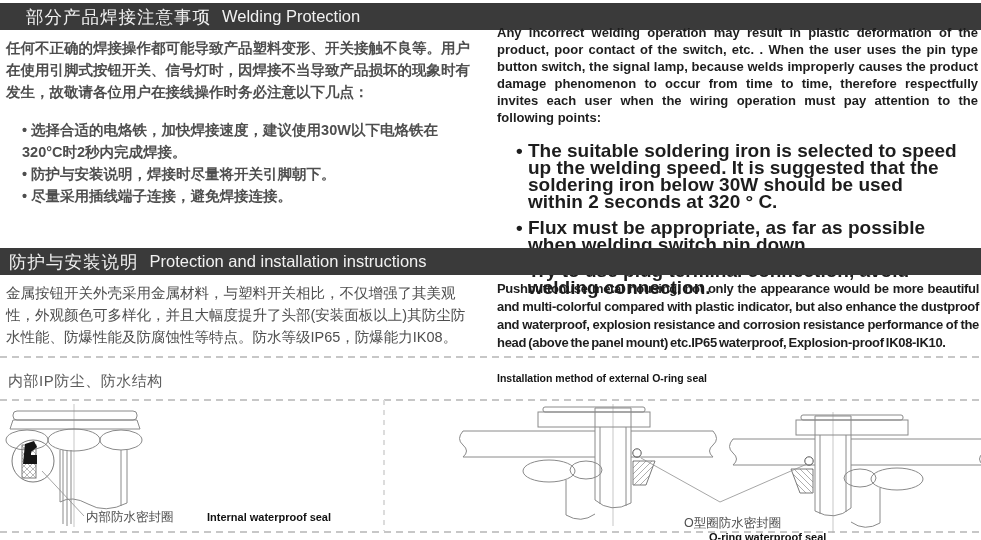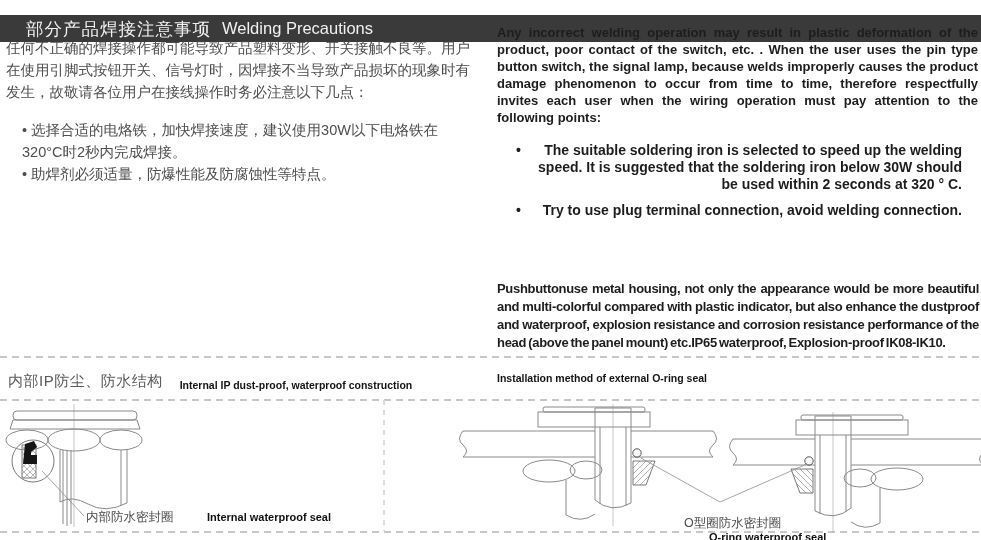--- a/index.html
+++ b/index.html
@@ -5,40 +5,40 @@
   html,body{margin:0;padding:0;background:#fff;}
   .page{
     position:relative;width:981px;height:540px;background:#ffffff;overflow:hidden;
     font-family:"Liberation Sans","DejaVu Sans",sans-serif;
   }
   
   .bar{
     position:absolute;left:0;width:981px;height:27px;background:#3a3a3a;color:#f1f1f1;
     display:flex;align-items:center;gap:11px;padding-left:9px;box-sizing:border-box;
   }
-  .bar1{top:15px;padding-left:26px;}
+  .bar1{top:3px;padding-left:26px;}
   .bar2{top:248px;}
   .bar-cn{font-size:17.5px;letter-spacing:1px;}
   .bar-en{font-size:16.5px;}
   
   .col{position:absolute;box-sizing:border-box;}
   .col p{margin:0;}
   .cn-text{font-size:14.5px;line-height:22px;color:#4e4e4e;}
   .en-text{font-size:13px;line-height:17px;font-weight:700;color:#1d1d1d;text-align:justify;}
-  .sec1-cn{left:6px;top:37px;width:466px;}
+  .sec1-cn{left:6px;top:37px;width:466px;font-weight:bold;}
   .sec1-en{left:497px;top:24px;width:481px;}
   .sec2-cn{left:6px;top:282px;width:466px;}
   .sec2-en{left:497px;top:280px;width:482px;}
   .sec2-en p{line-height:18px;letter-spacing:-0.3px;word-spacing:-1.2px;}
   ul.blist{list-style:none;margin:16px;padding:0;}
   .cn-list{margin-top:0;}
   .cn-list li::before{content:"• ";color:#4e4e4e;}
   .cn-list li{font-size:14.5px;line-height:22px;color:#4e4e4e;}
   .en-list{margin-top:3px;}
-  .en-list li{position:relative;padding-left:15px;margin-bottom:9px;font-size:14px;line-height:17px;font-weight:700;color:#1d1d1d;text-align:right;}
+  .en-list li{position:relative;padding-left:15px;margin-bottom:9px;font-size:19px;line-height:17px;font-weight:700;color:#1d1d1d;}
   .en-list li::before{content:"•";position:absolute;left:3px;top:0;}
   
   .dash-h{position:absolute;left:0;width:981px;height:2px;
     background:repeating-linear-gradient(90deg,#c7c7c7 0 7px,transparent 7px 12px);}
   .dash-v{position:absolute;width:2px;
     background:repeating-linear-gradient(180deg,#dcdcdc 0 5px,transparent 5px 10px);}
   
   .dtitle{position:absolute;display:flex;align-items:flex-end;gap:17px;top:372px;}
   .dtitle-left{left:8px;}
   .dtitle-right{left:497px;}
@@ -53,49 +53,57 @@
   .co-en{font-size:11px;font-weight:700;color:#111;padding-left:25px;}
   .callout-left .co-en{margin-left:4px;}
 </style>
 </head>
 <body>
 
 <div class="page">
 
   <header class="bar bar1">
     <span class="bar-cn">部分产品焊接注意事项</span>
-    <span class="bar-en">Welding Precautions</span>
+    <span class="bar-en">Welding Protection</span>
   </header>
 
   <div class="col sec1-cn cn-text">
     <p>任何不正确的焊接操作都可能导致产品塑料变形、开关接触不良等。用户在使用引脚式按钮开关、信号灯时，因焊接不当导致产品损坏的现象时有发生，故敬请各位用户在接线操作时务必注意以下几点：</p>
     <ul class="blist cn-list">
       <li>选择合适的电烙铁，加快焊接速度，建议使用30W以下电烙铁在320°C时2秒内完成焊接。</li>
-      <li>助焊剂必须适量，防爆性能及防腐蚀性等特点。</li>
+      <li>防护与安装说明，焊接时尽量将开关引脚朝下。</li>
+      <li>尽量采用插线端子连接，避免焊接连接。</li>
     </ul>
   </div>
 
   <div class="col sec1-en">
     <p class="en-text">Any incorrect welding operation may result in plastic deformation of the product, poor contact of the switch, etc. . When the user uses the pin type button switch, the signal lamp, because welds improperly causes the product damage phenomenon to occur from time to time, therefore respectfully invites each user when the wiring operation must pay attention to the following points:</p>
     <ul class="blist en-list">
       <li>The suitable soldering iron is selected to speed up the welding speed. It is suggested that the soldering iron below 30W should be used within 2 seconds at 320 ° C.</li>
+      <li>Flux must be appropriate, as far as possible when welding switch pin down.</li>
       <li>Try to use plug terminal connection, avoid welding connection.</li>
     </ul>
   </div>
 
+  <header class="bar bar2">
+    <span class="bar-cn">防护与安装说明</span>
+    <span class="bar-en">Protection and installation instructions</span>
+  </header>
 
+  <div class="col sec2-cn cn-text">
+    <p>金属按钮开关外壳采用金属材料，与塑料开关相比，不仅增强了其美观性，外观颜色可多样化，并且大幅度提升了头部(安装面板以上)其防尘防水性能、防爆性能及防腐蚀性等特点。防水等级IP65，防爆能力IK08。</p>
+  </div>
   <div class="col sec2-en">
     <p class="en-text">Pushbuttonuse metal housing, not only the appearance would be more beautiful and multi-colorful compared with plastic indicator, but also enhance the dustproof and waterproof, explosion resistance and corrosion resistance performance of the head (above the panel mount) etc.IP65 waterproof, Explosion-proof IK08-IK10.</p>
   </div>
 
   <div class="dash-h" style="top:356px"></div>
 
   <div class="dtitle dtitle-left">
     <span class="dt-cn">内部IP防尘、防水结构</span>
-    <span class="dt-en">Internal IP dust-proof, waterproof construction</span>
   </div>
   <div class="dtitle dtitle-right">
     <span class="dt-en">Installation method of external O-ring seal</span>
   </div>
 
   <div class="dash-h" style="top:399px"></div>
   <div class="dash-h" style="top:531px"></div>
   <div class="dash-v" style="left:383px;top:400px;height:131px"></div>
 
   <svg class="svg-abs" style="left:0;top:400px" width="383" height="133" viewBox="0 0 383 133">

